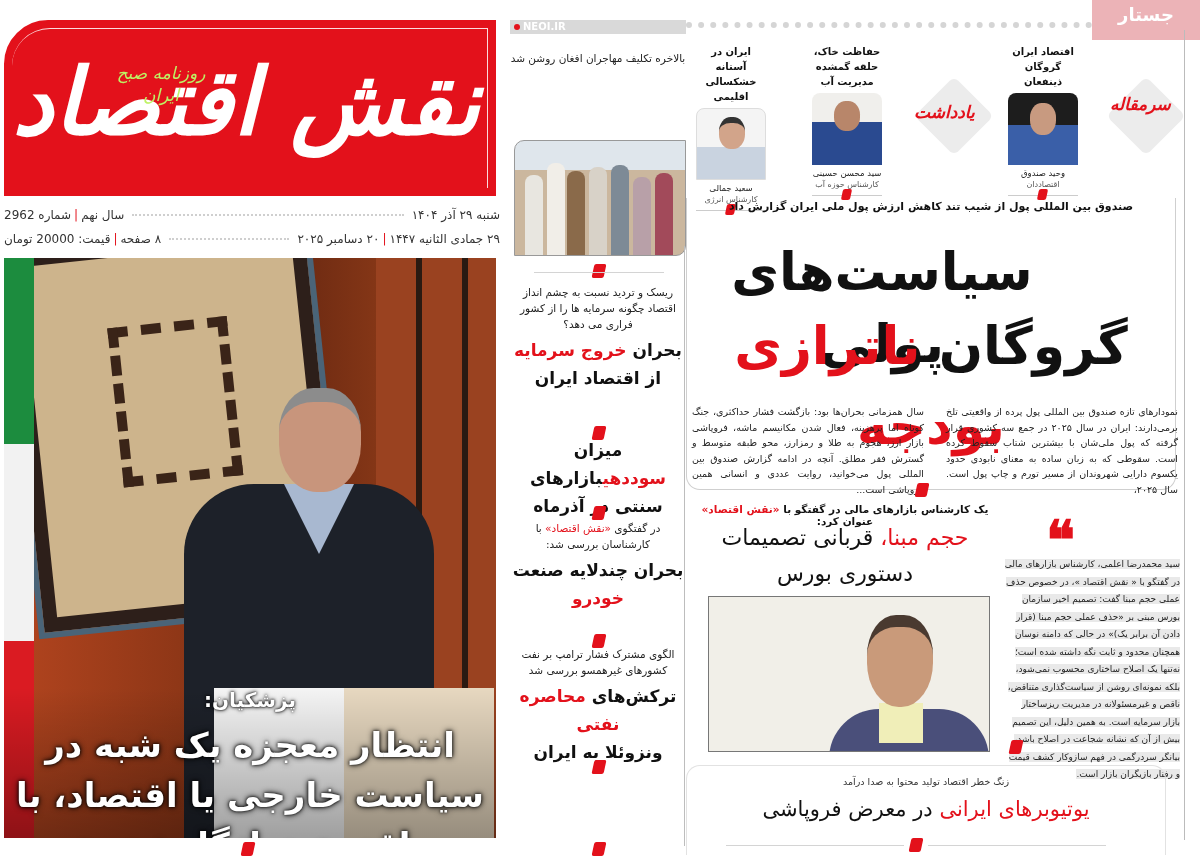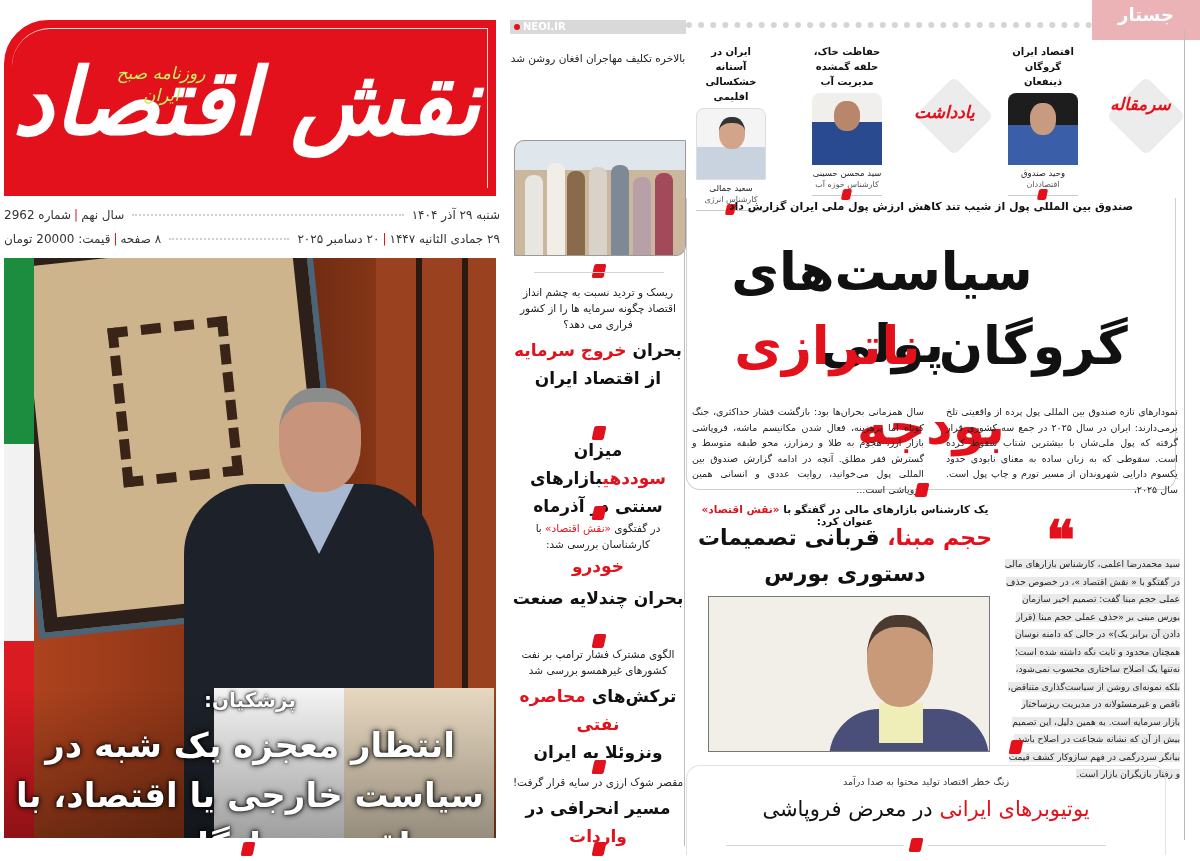--- a/index.html
+++ b/index.html
@@ -64,21 +64,21 @@
   .card-rule { width: 70px; height: 1px; background: #ccc; margin: 4px auto 0; position: relative; }
   .card-rule .page-marker { position: absolute; left: 30px; top: -6px; width: 9px; height: 11px; }
 
   .lead-box { position: absolute; left: 0; top: 198px; width: 490px; height: 292px; border: 1px solid #cfcfcf; border-top: none; border-radius: 0 0 14px 14px; }
   .lead-kicker { position: absolute; left: 0; width: 490px; top: 200px; text-align: center; font-weight: bold; font-size: 11px; color: #111; }
   .lead-title1 { position: absolute; left: 0; width: 392px; top: 236px; text-align: center; font-weight: bold; font-size: 52px; line-height: 72px; color: #111; letter-spacing: -1px; }
   .lead-title2 { position: absolute; left: 0; width: 490px; top: 306px; text-align: center; font-weight: bold; font-size: 52px; line-height: 80px; color: #111; letter-spacing: -1px; }
   .lead-body { position: absolute; top: 404px; width: 232px; font-size: 9.5px; line-height: 15.5px; color: #222; text-align: justify; }
 
   .story2-kicker { position: absolute; left: 4px; width: 310px; top: 503px; text-align: center; font-weight: bold; font-size: 10.5px; color: #111; }
-  .story2-title { position: absolute; left: 4px; width: 310px; top: 520px; text-align: center; font-weight: bold; font-size: 22px; line-height: 36px; color: #111; }
+  .story2-title { position: absolute; left: 4px; width: 310px; top: 520px; text-align: center; font-weight: normal; font-size: 22px; line-height: 36px; color: #111; }
   .story2-photo { position: absolute; left: 22px; top: 596px; width: 282px; height: 156px; border: 1px solid #777; background: #f1efe8; overflow: hidden; }
   .quote-mark { position: absolute; left: 360px; top: 520px; color: #e3111b; font-size: 54px; font-weight: bold; line-height: 40px; font-family: "DejaVu Serif", serif; }
   .quote-body { position: absolute; left: 318px; top: 556px; width: 176px; font-size: 9px; line-height: 17.5px; color: #222; text-align: right; }
   .quote-body span { background: #e9e9e9; }
 
   .bottom-box { position: absolute; left: 0; top: 765px; width: 480px; height: 90px; border: 1px solid #e2e2e2; border-radius: 14px 14px 0 0; border-bottom: none; }
   .bottom-kicker { position: absolute; left: 0; width: 480px; top: 776px; text-align: center; font-size: 9.5px; color: #333; }
   .bottom-title { position: absolute; left: 0; width: 480px; top: 792px; text-align: center; font-family: "DejaVu Serif", serif; font-size: 21px; line-height: 34px; color: #111; }
 </style>
 </head>
@@ -163,40 +163,36 @@
 
   <div class="mid-item" style="top:416px;">
     <div class="mid-title"><span>میزان</span> <span class="red">سوددهی</span><span>بازارهای سنتی در آذرماه</span></div>
   </div>
   <div class="marker-wrap" style="left:24px; top:486px; width:130px;">
       <span class="page-marker"></span>
     </div>
 
   <div class="mid-item" style="top:500px;">
     <div class="mid-kicker" style="padding:0 10px;"><span>در گفتگوی </span><span class="red">«نقش اقتصاد»</span><span> با کارشناسان بررسی شد:</span></div>
+    <div class="mid-title" style="margin-top:4px;">بحران چندلایه صنعت</div>
     <div class="mid-title red">خودرو</div>
-    <div class="mid-title" style="margin-top:4px;">بحران چندلایه صنعت</div>
   </div>
   <div class="marker-wrap" style="left:24px; top:614px; width:130px;">
       <span class="page-marker"></span>
     </div>
 
   <div class="mid-item" style="top:626px;">
     <div class="mid-kicker" style="padding:0 10px;">الگوی مشترک فشار ترامپ بر نفت کشورهای غیرهمسو بررسی شد</div>
     <div class="mid-title" style="margin-top:4px;"><span>ترکش‌های</span> <span class="red">محاصره نفتی</span></div>
     <div class="mid-title">ونزوئلا به ایران</div>
   </div>
   <div class="marker-wrap" style="left:24px; top:740px; width:130px;">
       <span class="page-marker"></span>
     </div>
 
-  <div class="mid-item" style="top:754px;">
-    <div class="mid-kicker">مقصر شوک ارزی در سایه قرار گرفت!</div>
-    <div class="mid-title" style="margin-top:4px;"><span>مسیر انحرافی در</span> <span class="red">واردات</span></div>
-  </div>
   <div class="marker-wrap" style="left:24px; top:822px; width:130px;">
       <span class="page-marker"></span>
     </div>
 </div>
 <div class="vdivider" style="left:684px; top:246px; height:600px;"></div>
 
 <div class="abs right-col">
   <div class="top-dots"></div>
   <div class="top-tab">جستار</div>
   <div class="right-border"></div>

